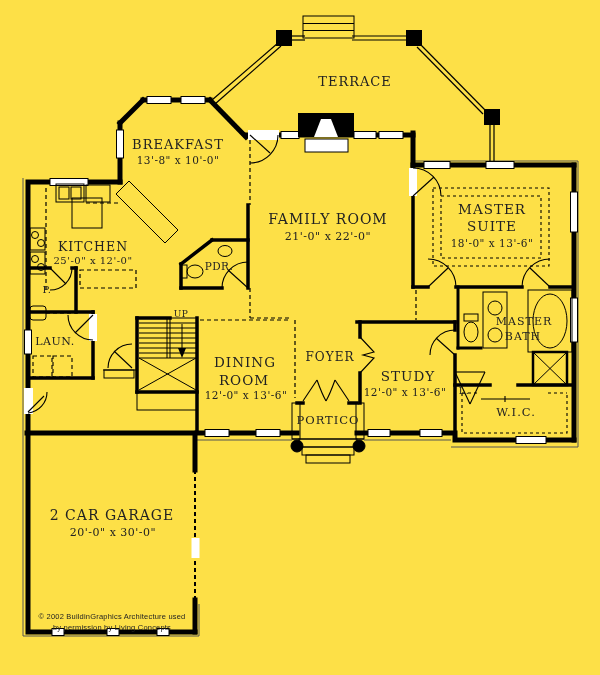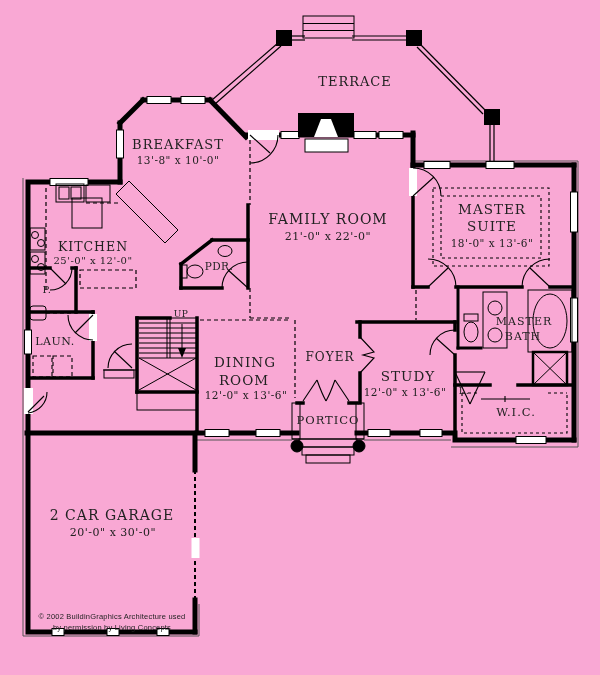--- a/index.html
+++ b/index.html
@@ -1,16 +1,16 @@
 <!DOCTYPE html>
 <html><head>
 <meta charset="utf-8">
 <style>
   html,body{margin:0;padding:0;background:#ffffff;}
-  .stage{position:relative;width:600px;height:675px;background:#f9a8d4;overflow:hidden;}
+  .stage{position:relative;width:600px;height:675px;background:#fde047;overflow:hidden;}
   svg{display:block;}
   text{fill:#222;}
   .room-name{font-family:"DejaVu Serif", "Liberation Serif", serif;letter-spacing:1px;}
   .room-dims{font-family:"DejaVu Serif", "Liberation Serif", serif;letter-spacing:.5px;}
   .small-label{font-family:"DejaVu Serif", "Liberation Serif", serif;letter-spacing:.5px;}
   .copyright{font-family:"Liberation Sans", sans-serif;letter-spacing:.2px;}
 </style>
 </head>
 <body>
 

